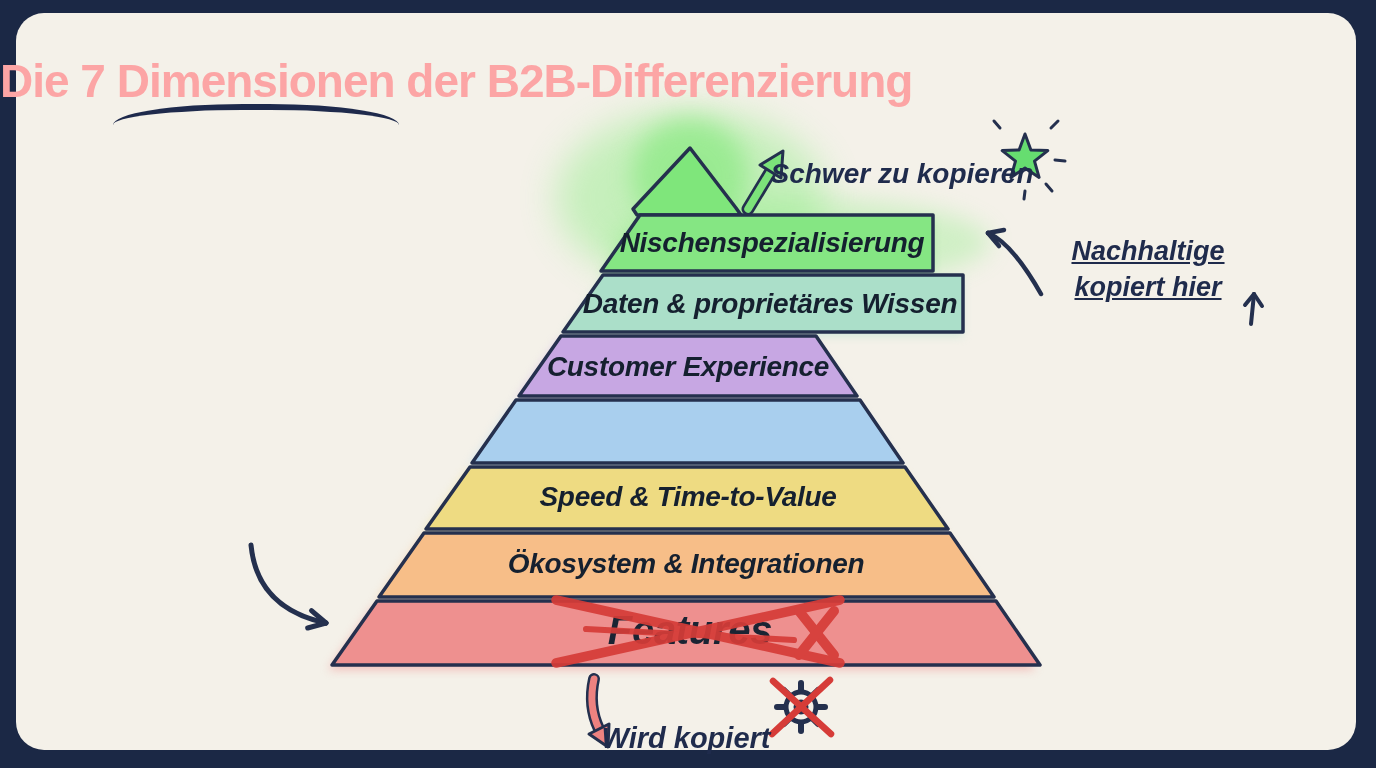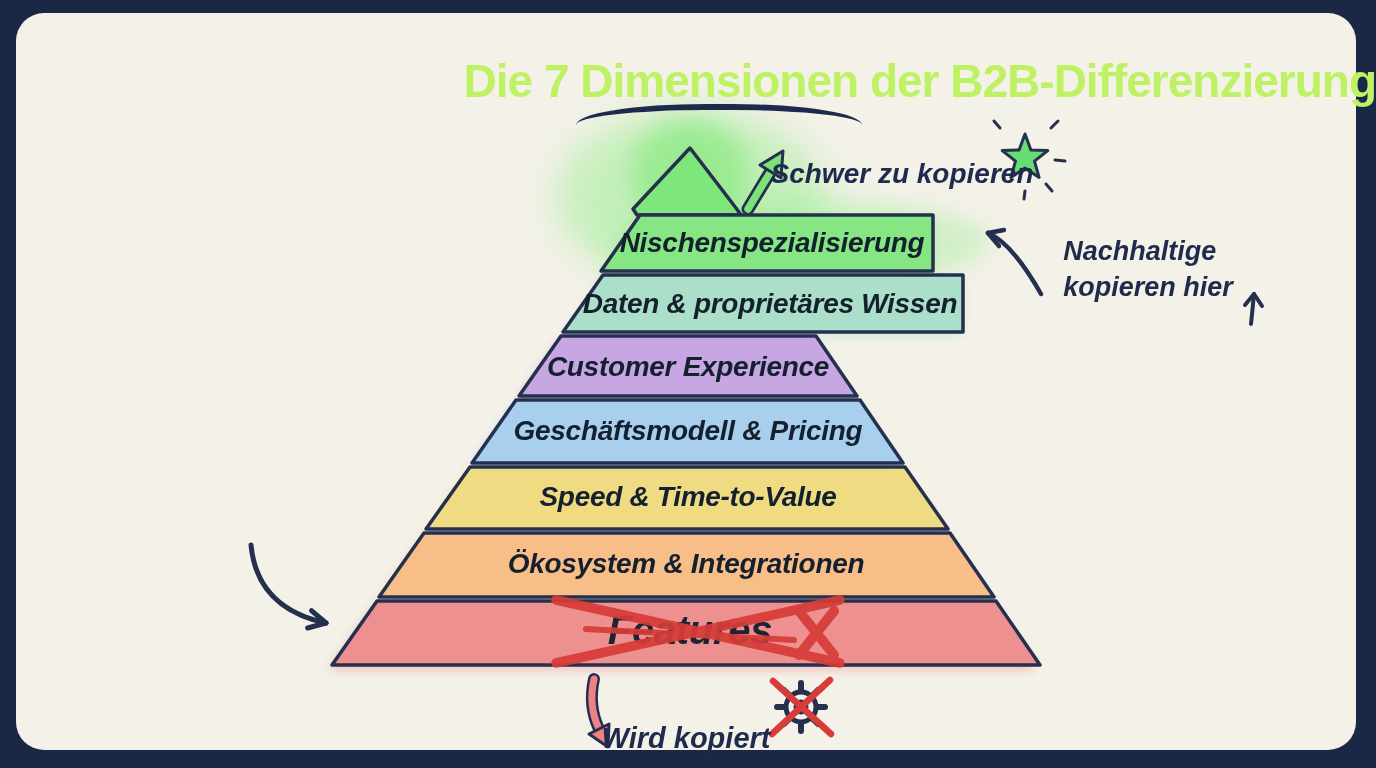--- a/index.html
+++ b/index.html
@@ -12,38 +12,38 @@
   .card{
     position:absolute;left:16px;top:13px;width:1340px;height:737px;
     background:#f4f1e9;border-radius:28px;
   }
   svg.stage{position:absolute;left:0;top:0;pointer-events:none;}
   .svg-base{z-index:2;}
   .labels{position:absolute;left:0;top:0;width:1376px;height:768px;z-index:3;}
   .svg-over{z-index:4;}
 
   .title{
-    position:absolute;left:0;top:54px;width:1376px;text-align:right;z-index:3;
-    font-size:46px;font-weight:800;letter-spacing:-1px;color:#bef264;white-space:nowrap;
+    position:absolute;left:0;top:54px;width:1376px;text-align:left;z-index:3;
+    font-size:46px;font-weight:800;letter-spacing:-1px;color:#fca5a5;white-space:nowrap;
   }
   .uwrap{position:relative;display:inline-block;}
   .swoosh{
     position:absolute;left:-4px;right:-4px;bottom:-17px;height:15px;
     border-top:6px solid #1e2a4c;
     border-radius:50% 50% 0 0 / 110% 110% 0 0;
   }
 
   .layer-label{
     position:absolute;transform:translateX(-50%);white-space:nowrap;
     font-size:28px;font-weight:700;letter-spacing:-0.3px;color:#15202f;font-style:italic;
   }
   .features-label{font-size:40px;font-weight:800;color:#1a2433;}
 
   .hand{
-    position:absolute;transform:translateX(-50%);white-space:nowrap;text-align:left;
+    position:absolute;transform:translateX(-50%);white-space:nowrap;text-align:center;
     font-style:italic;font-weight:600;color:#1f2b4c;font-size:27px;
   }
   .hand .ln{display:block;}
 
   .bleed{opacity:.5;stroke-width:16px;}
   .blur5{filter:blur(5px);}
   .blur12{filter:blur(12px);}
   .blur18{filter:blur(18px);}
 </style>
 </head>
@@ -136,30 +136,29 @@
       <path d="M830,680 L772,734"></path>
     </g>
   </svg>
 
   <div class="title"><span>Die 7 </span><span class="uwrap"><span>Dimensionen</span><span class="swoosh"></span></span><span> der B2B-Differenzierung</span></div>
 
   <div class="labels">
     <div class="layer-label" style="left:772px;top:227px;">Nischenspezialisierung</div>
     <div class="layer-label" style="left:770px;top:288px;">Daten &amp; proprietäres Wissen</div>
     <div class="layer-label" style="left:688px;top:351px;">Customer Experience</div>
-    <div class="layer-label" style="left:688px;top:415px;">Geschäftsmodell &amp; Pricing</div>
     <div class="layer-label" style="left:686px;top:548px;">Ökosystem &amp; Integrationen</div>
     <div class="layer-label" style="left:688px;top:481px;">Speed &amp; Time-to-Value</div>
     <div class="layer-label features-label" style="left:690px;top:608px;">Features</div>
 
     <div class="hand" style="left:902px;top:158px;font-size:28px;">Schwer zu kopieren</div>
 
-    <div class="hand" style="left:1148px;top:233px;line-height:36px;">
+    <div class="hand" style="left:1148px;top:233px;line-height:36px;text-decoration:underline;">
       <span class="ln">Nachhaltige</span>
-      <span class="ln">kopieren hier</span>
+      <span class="ln">kopiert hier</span>
     </div>
 
     <div class="hand" style="left:233px;top:461px;line-height:38px;">
     </div>
 
     <div class="hand" style="left:686px;top:722px;font-size:29px;">Wird kopiert</div>
   </div>
 
   <svg class="stage svg-over" width="1376" height="768" viewBox="0 0 1376 768">
     <g stroke="#d63c38" stroke-linecap="round" fill="none" opacity="0.92">

